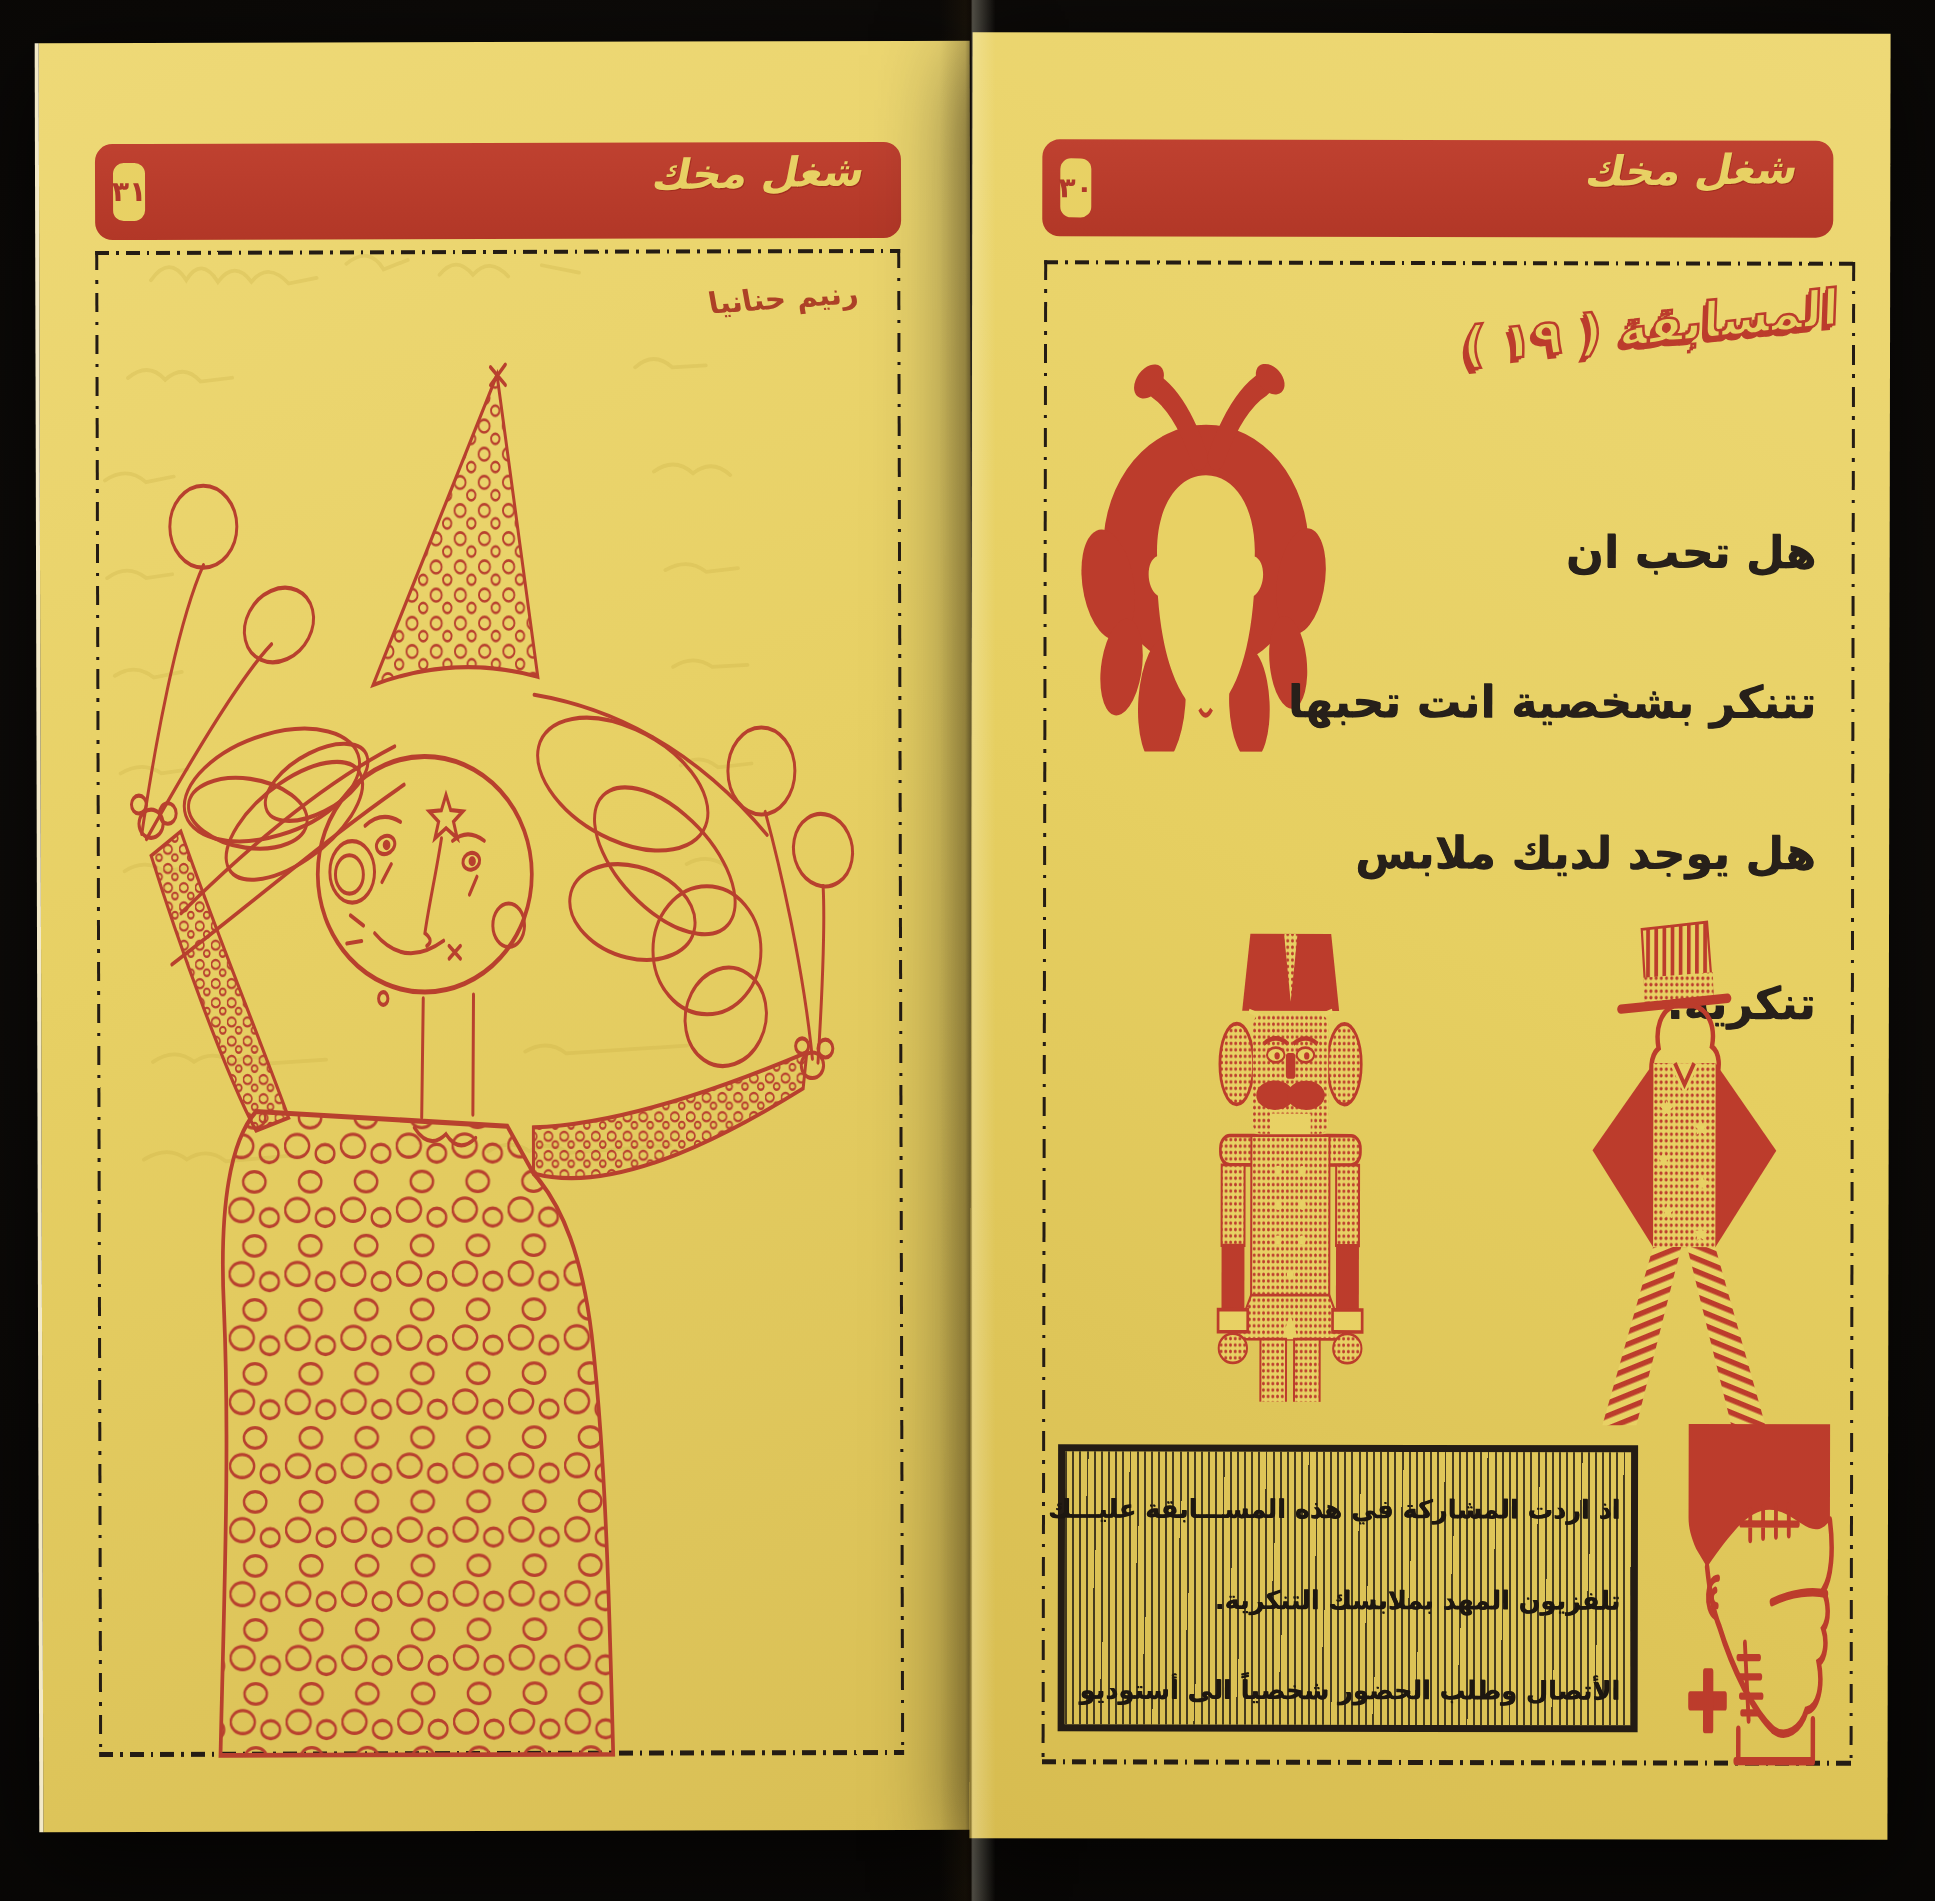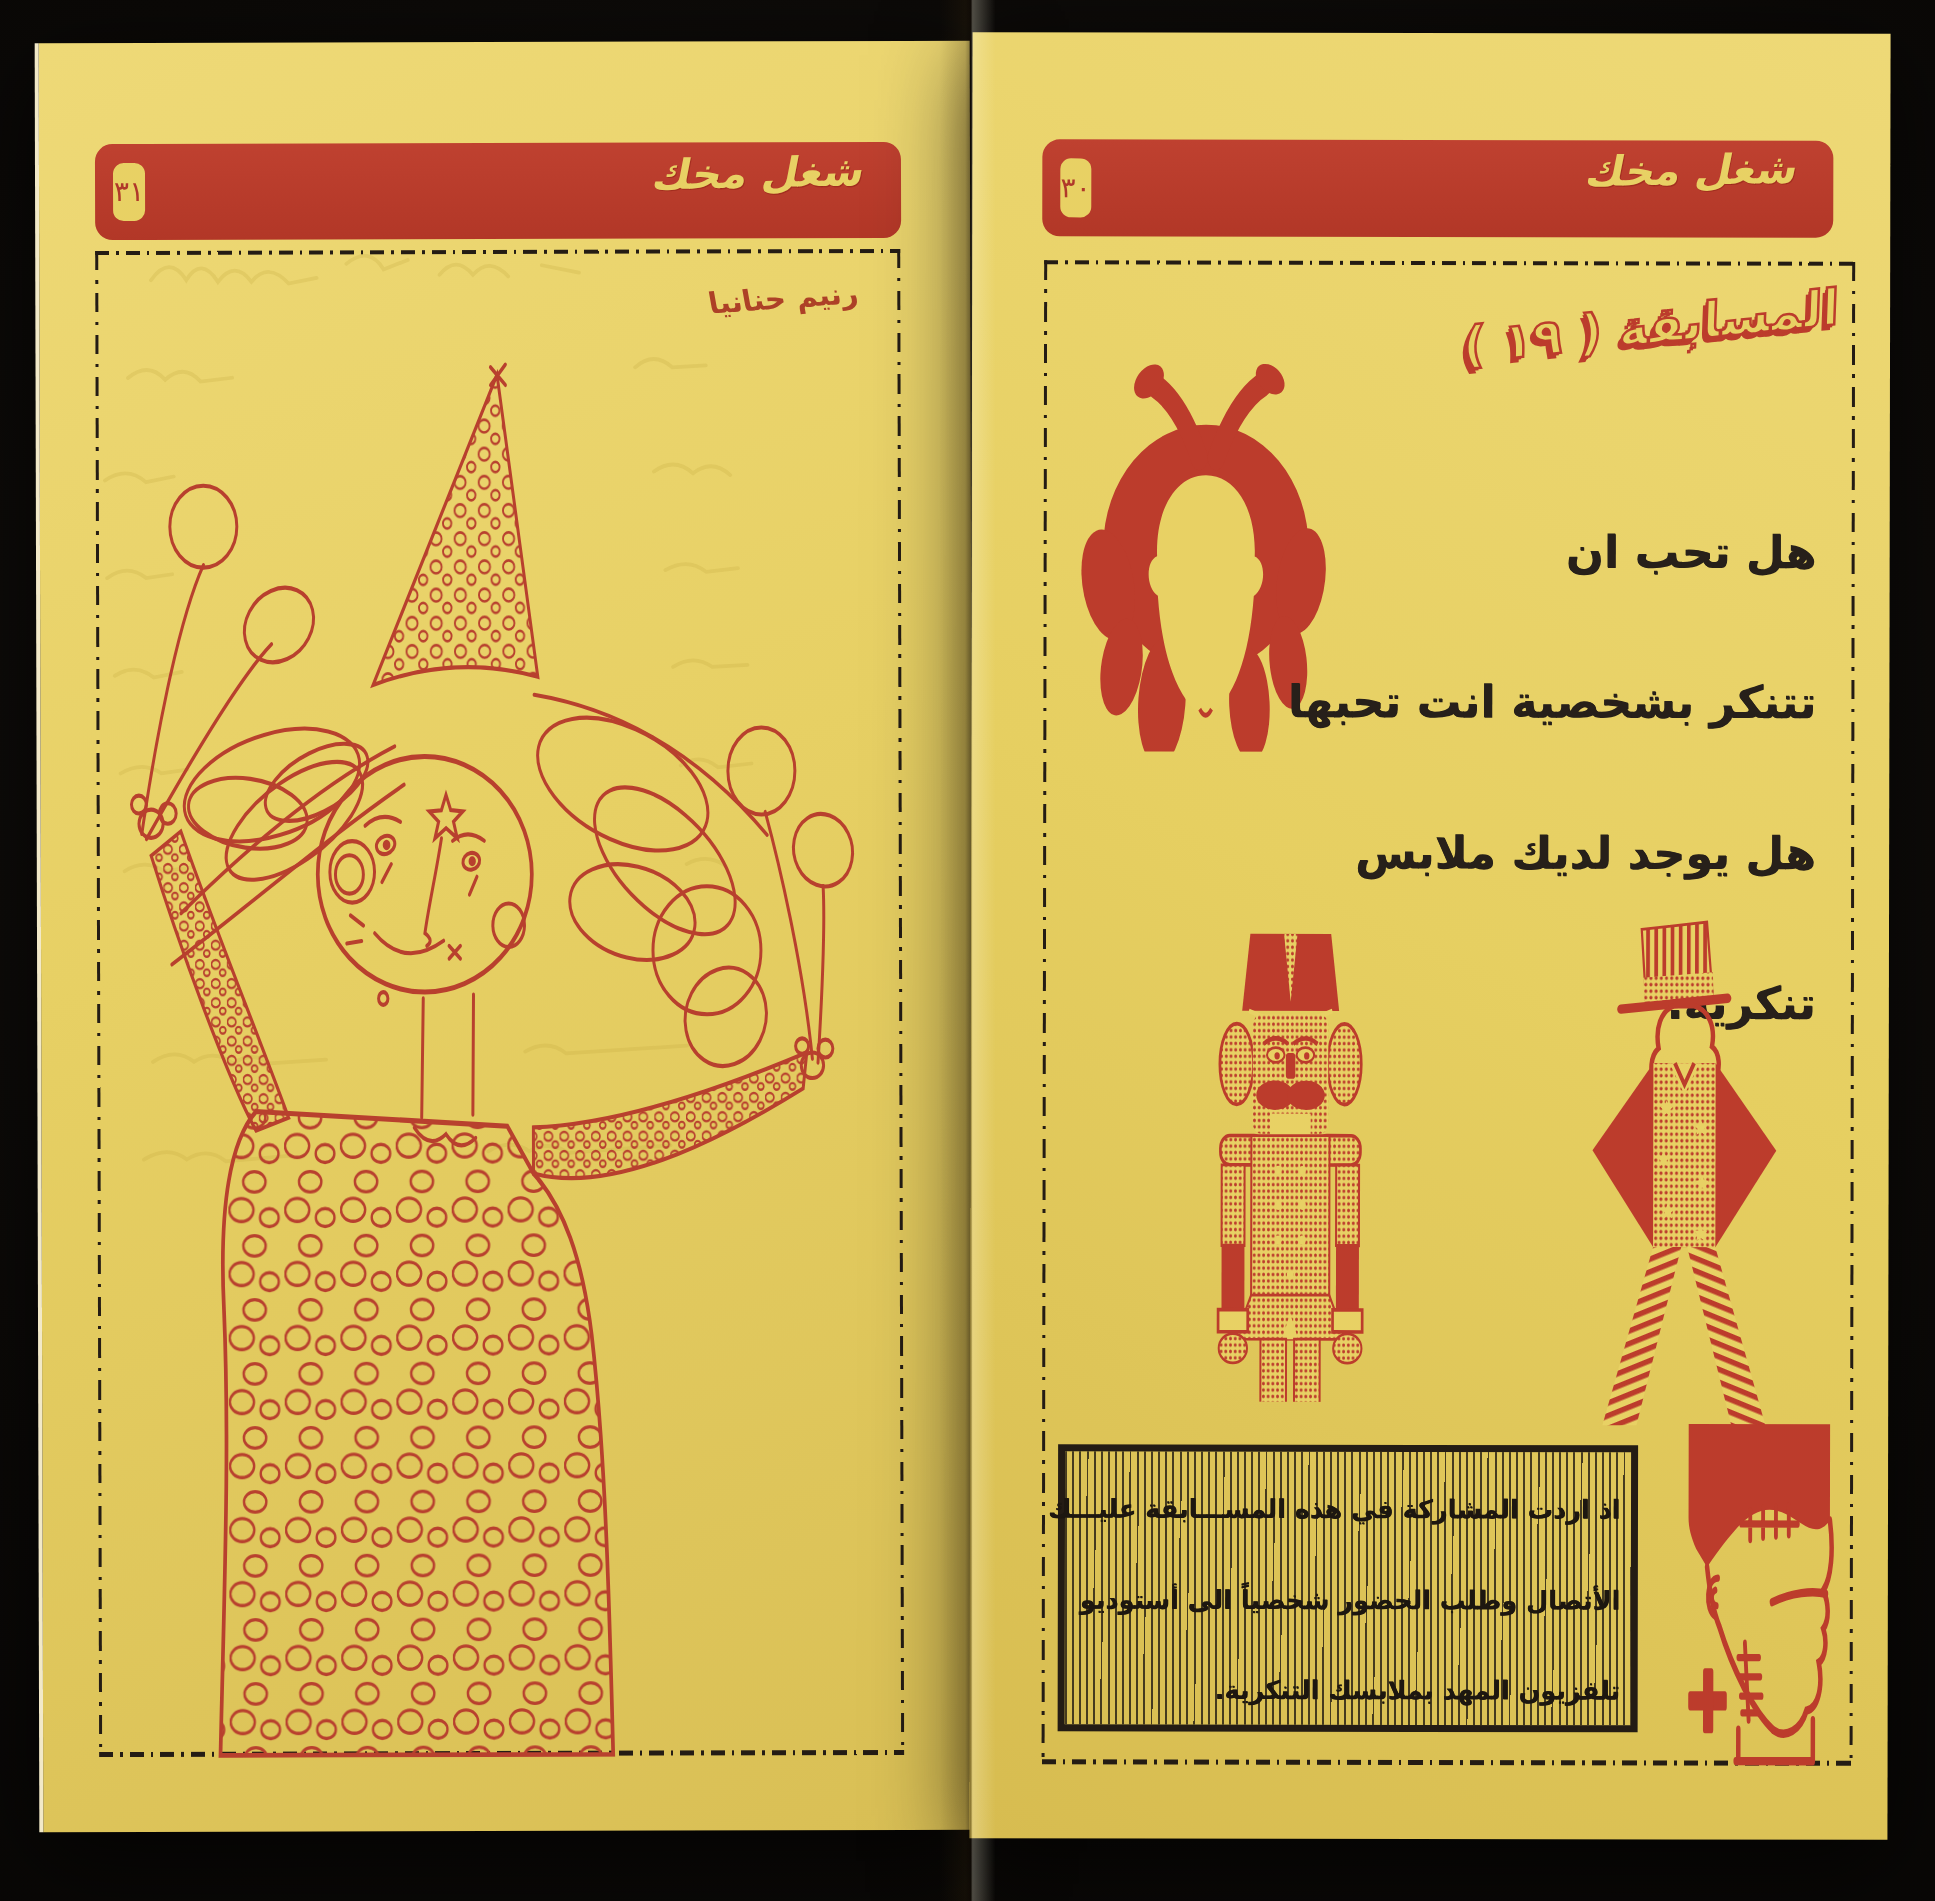--- a/index.html
+++ b/index.html
@@ -19,21 +19,21 @@
     background:linear-gradient(205deg,#eed977 0%,#e6cf61 50%,#d7bc50 100%);
     transform:rotate(.1deg);}
   .gutter{position:absolute;left:44%;top:0;width:12%;height:100%;pointer-events:none;
     background:linear-gradient(90deg,rgba(0,0,0,0) 38%,rgba(70,50,15,.18) 49%,
       rgba(25,15,5,.40) 51.4%,rgba(255,250,225,.28) 52.2%,rgba(0,0,0,0) 62%);}
   
   .banner{position:absolute;background:linear-gradient(180deg,#bf4130,#b23727);
     border-radius:.9vw;display:flex;align-items:center;}
   .banner .pill{position:absolute;left:2.3%;top:20%;height:60%;width:3.9%;
     background:var(--paper);border-radius:.55vw;display:flex;align-items:center;justify-content:center;}
-  .pill span{color:var(--red-deep);font-size:1.45vw;font-weight:normal;}
+  .pill span{color:var(--red-deep);font-size:1.45vw;font-weight:bold;}
   .banner .btitle{position:absolute;right:4.5%;top:6%;color:var(--paper);
     font-size:2.15vw;font-weight:bold;transform:skewX(-12deg) rotate(-1deg);
     letter-spacing:.08vw;text-shadow:.06vw .06vw 0 rgba(120,20,10,.35);}
   
   .frame{position:absolute;pointer-events:none;}
   .dash-h{position:absolute;height:.24vh;left:0;right:0;background:
     repeating-linear-gradient(90deg,var(--ink) 0 .73vw,transparent .73vw 1.09vw,
       var(--ink) 1.09vw 1.22vw,transparent 1.22vw 1.58vw);}
   .dash-v{position:absolute;width:.17vw;top:0;bottom:0;background:
     repeating-linear-gradient(180deg,var(--ink) 0 1.02vh,transparent 1.02vh 1.53vh,
@@ -297,22 +297,22 @@
           <path d="M118,308 l2.6,6 6.6,.5 -5,4.3 1.5,6.4 -5.7,-3.4 -5.7,3.4 1.5,-6.4 -5,-4.3 6.6,-.5 Z"></path>
           <path d="M162,332 l2.6,6 6.6,.5 -5,4.3 1.5,6.4 -5.7,-3.4 -5.7,3.4 1.5,-6.4 -5,-4.3 6.6,-.5 Z"></path>
         </g>
         <path d="M98,356 L136,356 L76,548 L30,548 Z" fill="url(#us1)"></path>
         <path d="M144,356 L182,356 L250,548 L204,548 Z" fill="url(#us2)"></path>
       </g>
     </svg>
 
     <div class="notice">
       <div>اذ اردت المشاركة في هذه المســـابقة عليـــك</div>
+      <div>تلفزيون المهد بملابسك التنكرية.</div>
       <div>الأتصال وطلب الحضور شخصياً الى أستوديو</div>
-      <div>تلفزيون المهد بملابسك التنكرية.</div>
     </div>
 
     <svg class="frank-fig" viewBox="0 0 260 300" preserveAspectRatio="none">
       <g fill="#bc3c2c">
         <path d="M18,12 H238 V92 C216,108 196,94 170,87 C142,79 118,84 94,98 C74,110 58,122 47,131 L30,116 C22,106 18,98 18,90 Z"></path>
         <rect x="18" y="234" width="60" height="16" rx="3"></rect>
         <rect x="41" y="215" width="16" height="54" rx="3"></rect>
       </g>
       <g fill="none" stroke="#bc3c2c" stroke-width="7" stroke-linecap="round">
         <path d="M238,92 C244,118 240,140 228,150 C236,160 238,174 228,182 C234,192 232,206 221,210 C228,230 220,248 202,250 C193,266 170,274 150,266"></path>

